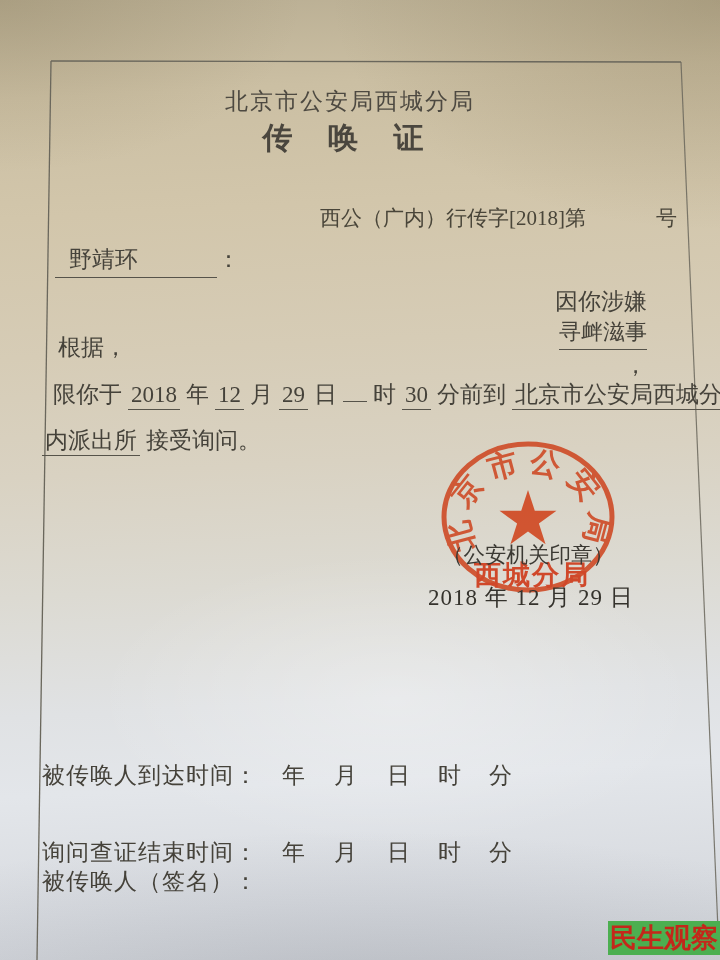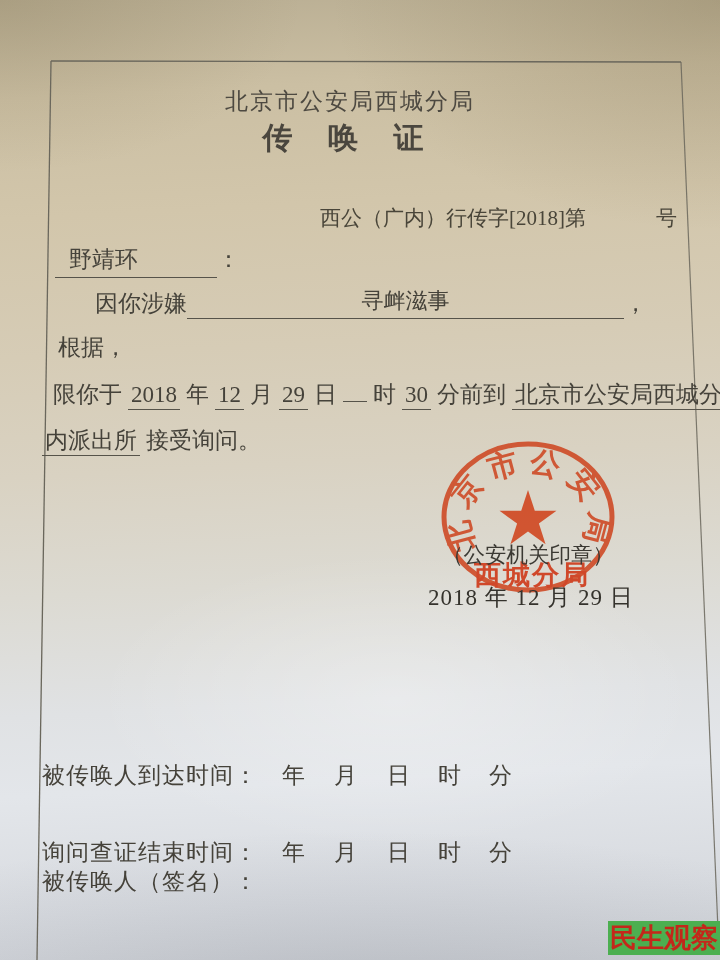--- a/index.html
+++ b/index.html
@@ -25,21 +25,21 @@
   .agency{top:86px;font-size:23px;letter-spacing:2px;color:#4d4941;}
   .doctitle{top:118px;font-size:30px;font-weight:bold;letter-spacing:14px;color:#4a463e;}
   .docno{top:176px;font-size:21px;color:#494539;margin-top:28px;}
   .docno-prefix{left:320px;}
   .docno-suffix{left:656px;}
   .name-row{left:55px;top:200px;font-size:23px;margin-top:44px;}
   .name-ul{display:inline-block;width:148px;border-bottom:1.5px solid #56534a;padding:0 0 2px 14px;}
   .bodyline{font-size:23px;white-space:nowrap;color:#45423a;}
   .flexline{display:flex;align-items:flex-end;}
   .blankfill{flex:1;border-bottom:1.5px solid #56534a;text-align:center;padding-bottom:2px;font-size:22px;}
-  .l1{left:95px;top:286px;width:552px;}
+  .l1{left:95px;top:286px;width:552px;flex-direction:column;}
   .l2{left:58px;top:332px;width:596px;}
   .l3{left:53px;top:379px;}
   .l4{left:42px;top:425px;}
   .ul{border-bottom:1.5px solid #56534a;padding:0 3px 2px 3px;}
   .gap{display:inline-block;width:6px;}
   .blank-sm{display:inline-block;width:24px;border-bottom:1.5px solid #56534a;}
   .seal-wrap{left:436px;top:438px;width:184px;height:170px;}
   .seal-caption{left:436px;top:540px;width:184px;text-align:center;font-size:21.5px;color:#3b3933;z-index:5;}
   .issue-date{left:428px;top:582px;font-size:23px;letter-spacing:1px;color:#34322c;z-index:5;}
   .footer-row{left:42px;width:560px;height:30px;font-size:23px;color:#45423a;}

